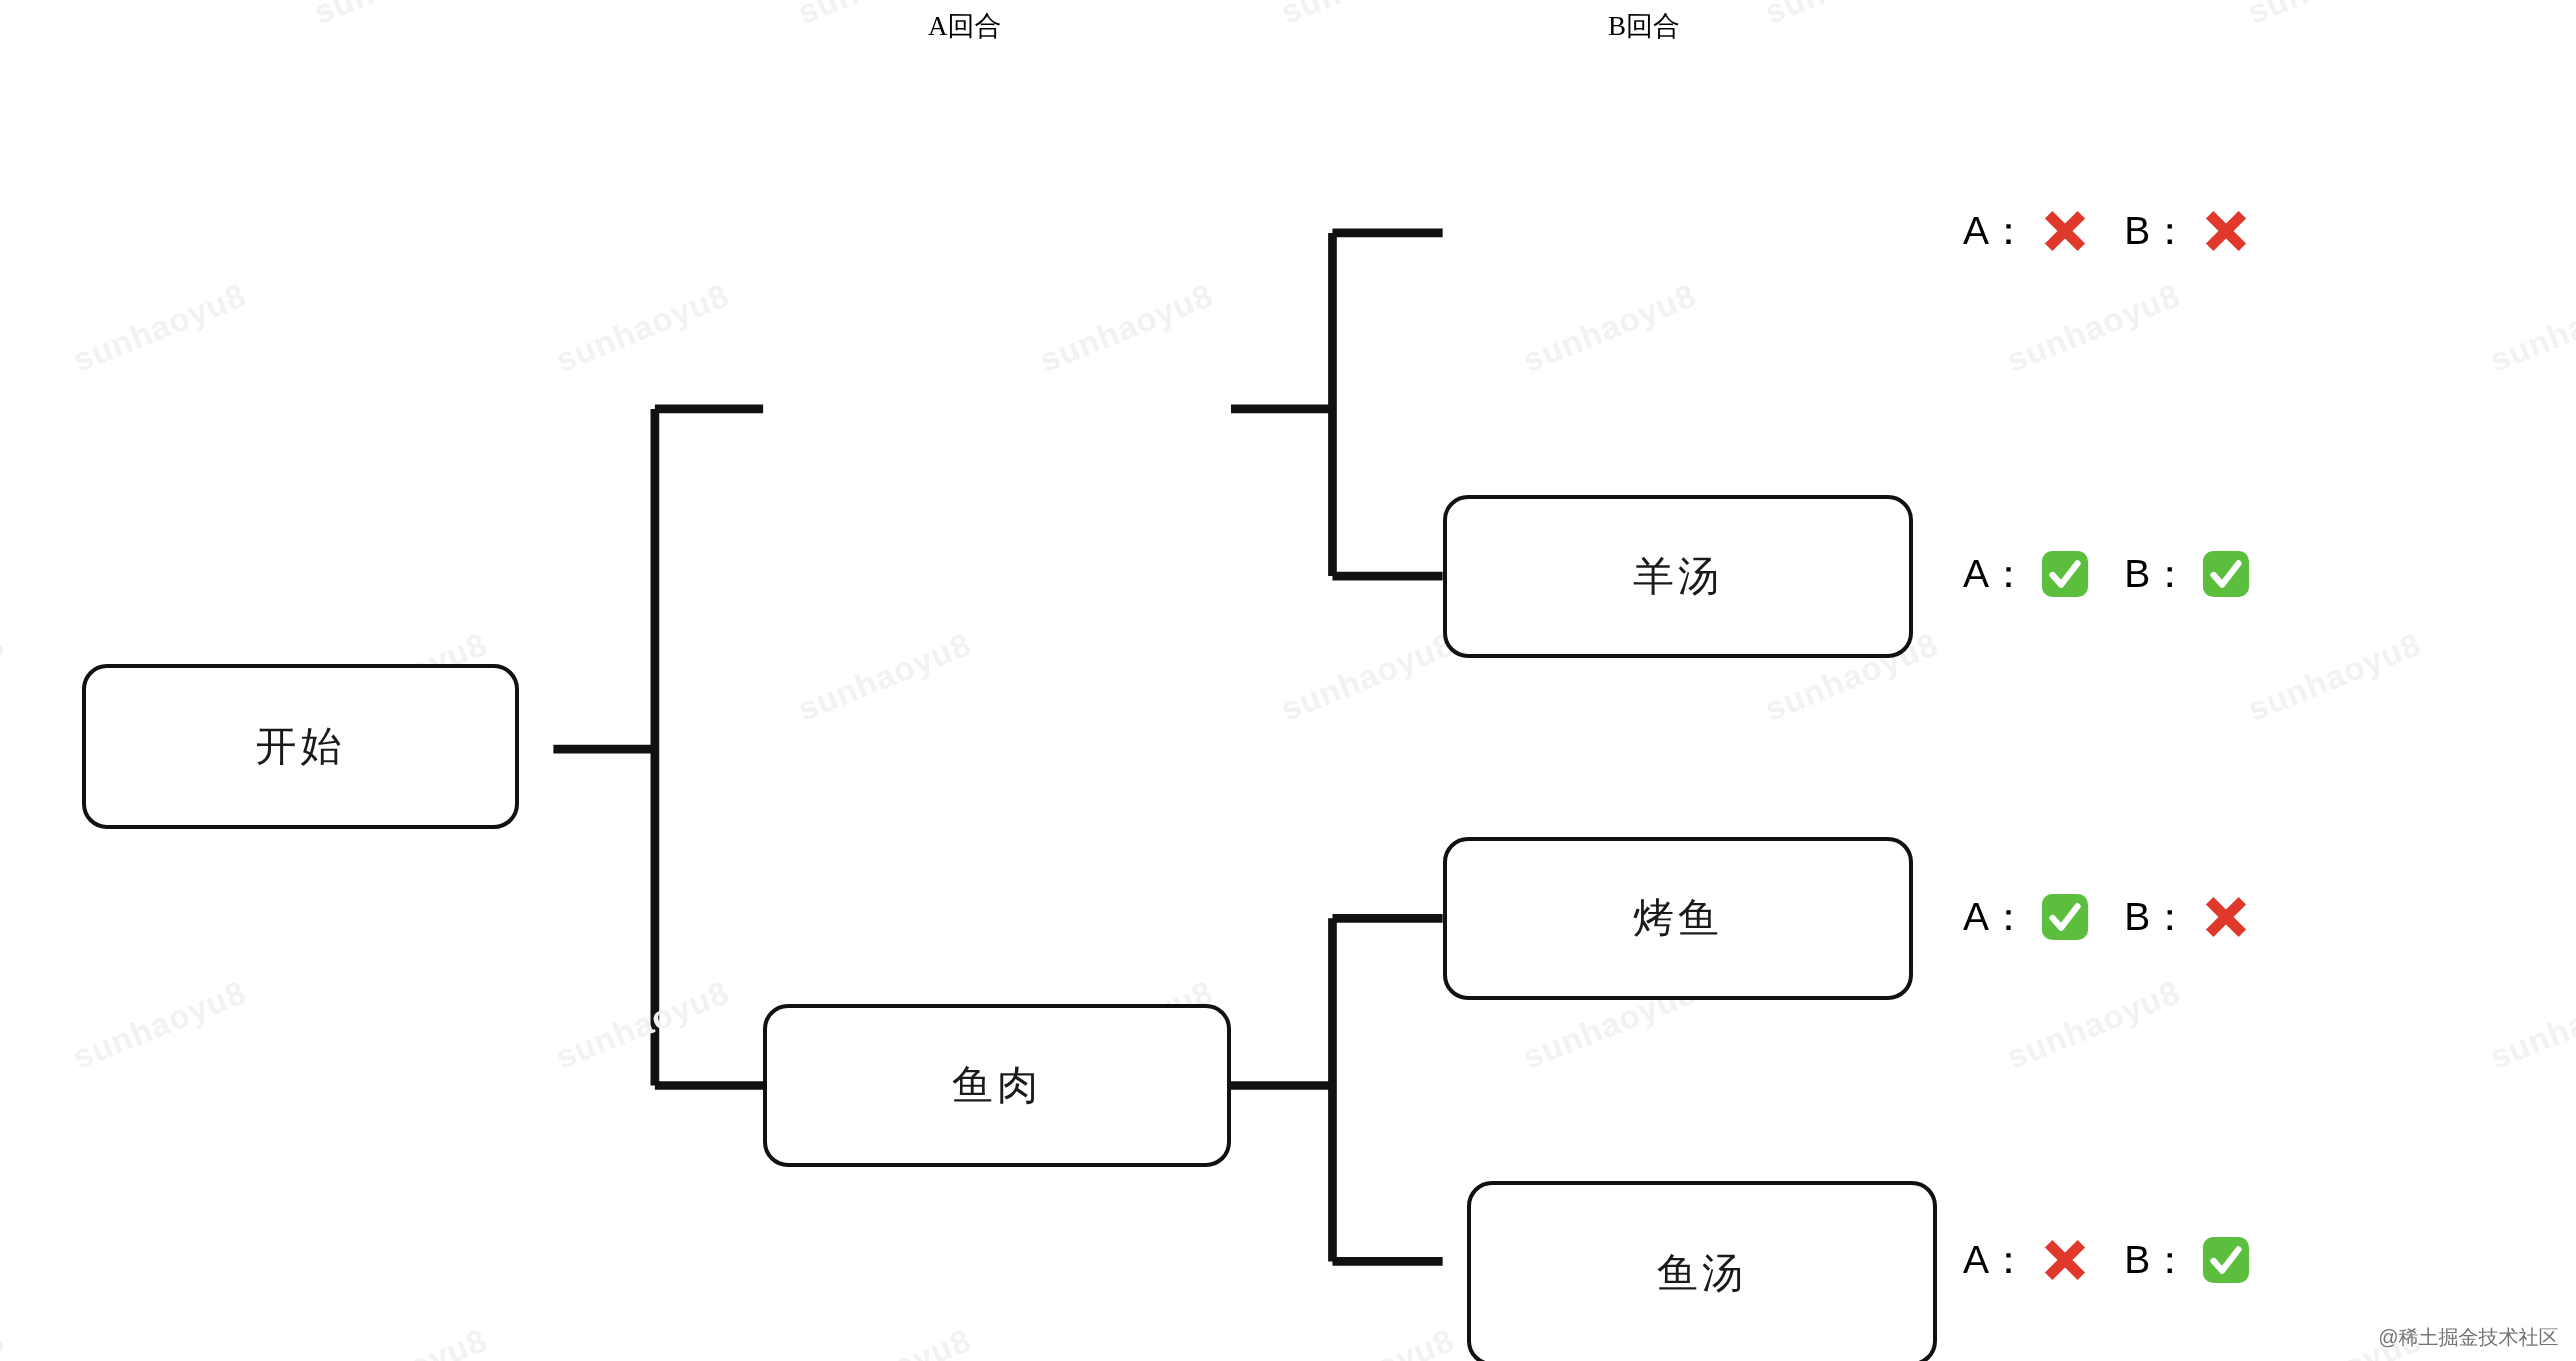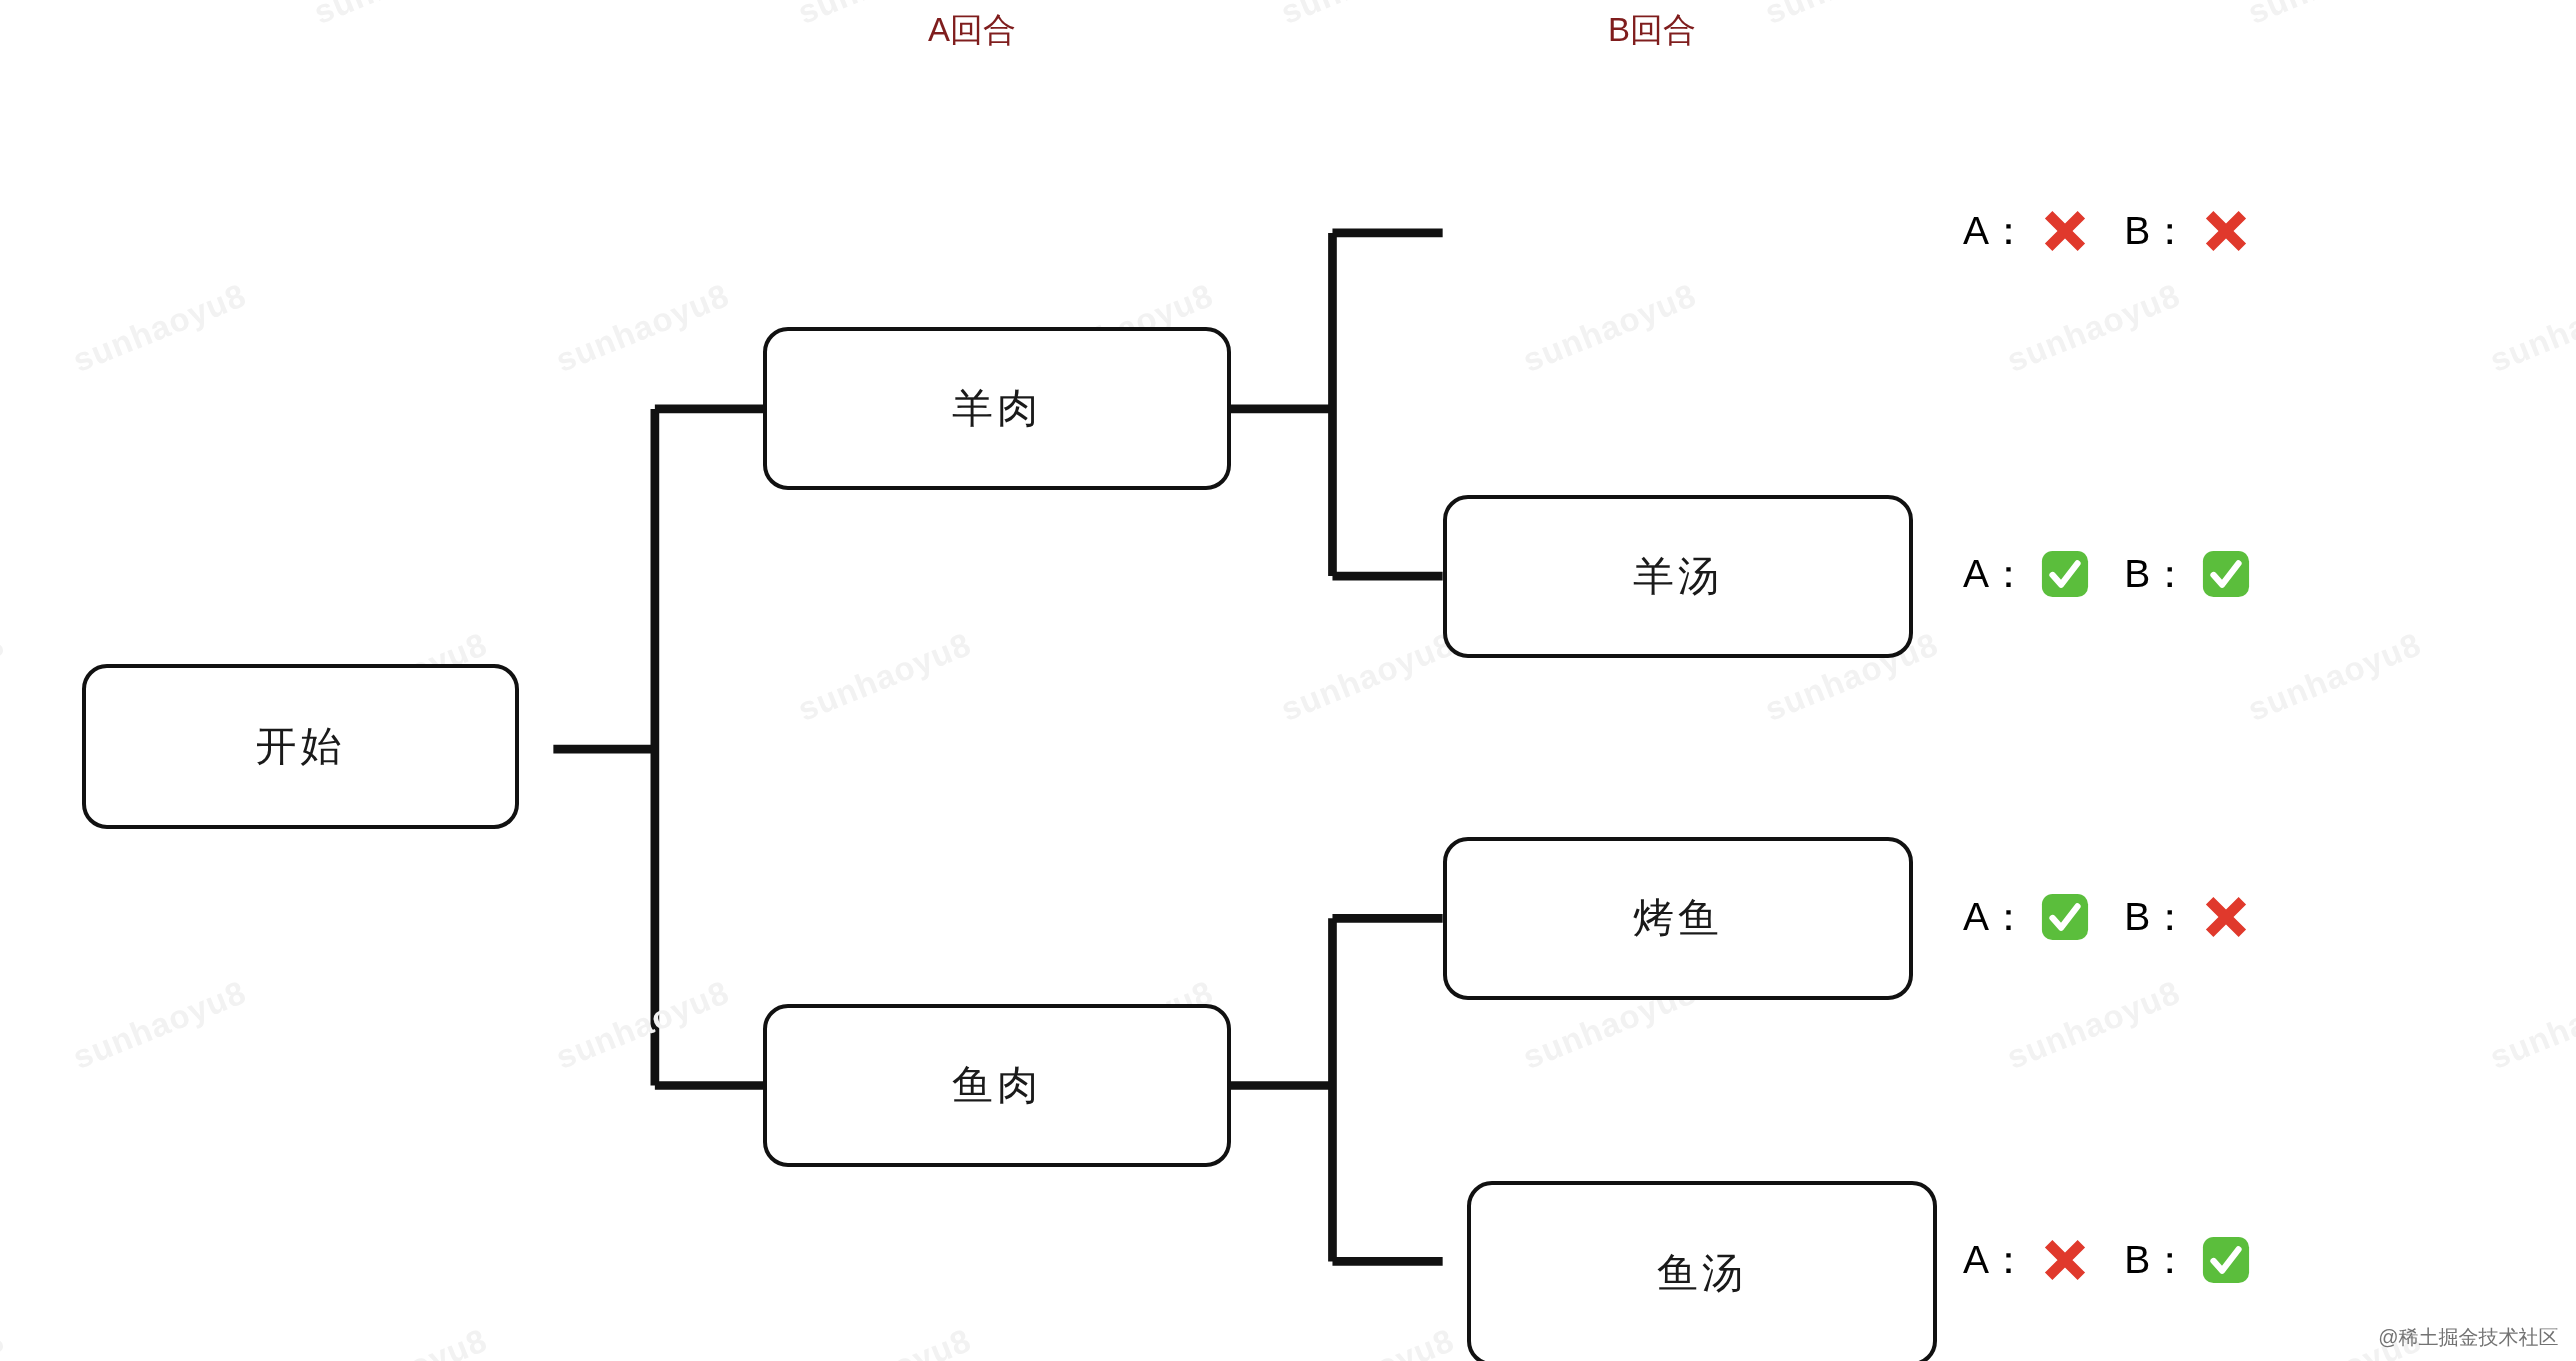--- a/index.html
+++ b/index.html
@@ -42,24 +42,24 @@
   #connectors {
     position: absolute;
     left: 0; top: 0;
     z-index: 1;
   }
 
   
   .col-header {
     position: absolute;
     z-index: 6;
-    font-size: 33px;
-    color: #7f1d1d;
-    white-space: nowrap;
-    font-family: Liberation Sans, sans-serif;
+    font-size: 27px;
+    color: #000000;
+    white-space: nowrap;
+    font-family: Liberation Serif, serif;
   }
 
   
   .node {
     position: absolute;
     box-sizing: border-box;
     background: #ffffff;
     border: 4.8px solid #111111;
     border-radius: 25px;
     display: flex;
@@ -177,23 +177,20 @@
   <div class="col-header" id="col-a" style="left: 928px; top: 7.7px;">
     <span>A回合</span>
   </div>
   <div class="col-header" id="col-b" style="left: 1608px; top: 7.7px;">
     <span>B回合</span>
   </div>
 
   <div class="node" id="node-root" style="left: 82px; top: 664px; width: 437px; height: 165px; border-color: rgb(17, 17, 17);">
     <span class="node-label">开始</span>
   </div>
-  <div class="node" id="node-mutton" style="left: 763px; top: 327px; width: 468px; height: 163px; border-color: rgb(17, 17, 17);">
-    <span class="node-label">羊肉</span>
-  </div>
   <div class="node" id="node-fish" style="left: 763px; top: 1004px; width: 468px; height: 163px; border-color: rgb(17, 17, 17);">
     <span class="node-label">鱼肉</span>
   </div>
   <div class="node" id="node-mutton-soup" style="left: 1443px; top: 495px; width: 470px; height: 163px; border-color: rgb(17, 17, 17);">
     <span class="node-label">羊汤</span>
   </div>
   <div class="node" id="node-roast-fish" style="left: 1443px; top: 837px; width: 470px; height: 163px; border-color: rgb(17, 17, 17);">
     <span class="node-label">烤鱼</span>
   </div>
   <div class="node" id="node-fish-soup" style="left: 1467px; top: 1181px; width: 470px; height: 185px; border-color: rgb(17, 17, 17); justify-content: center;">

